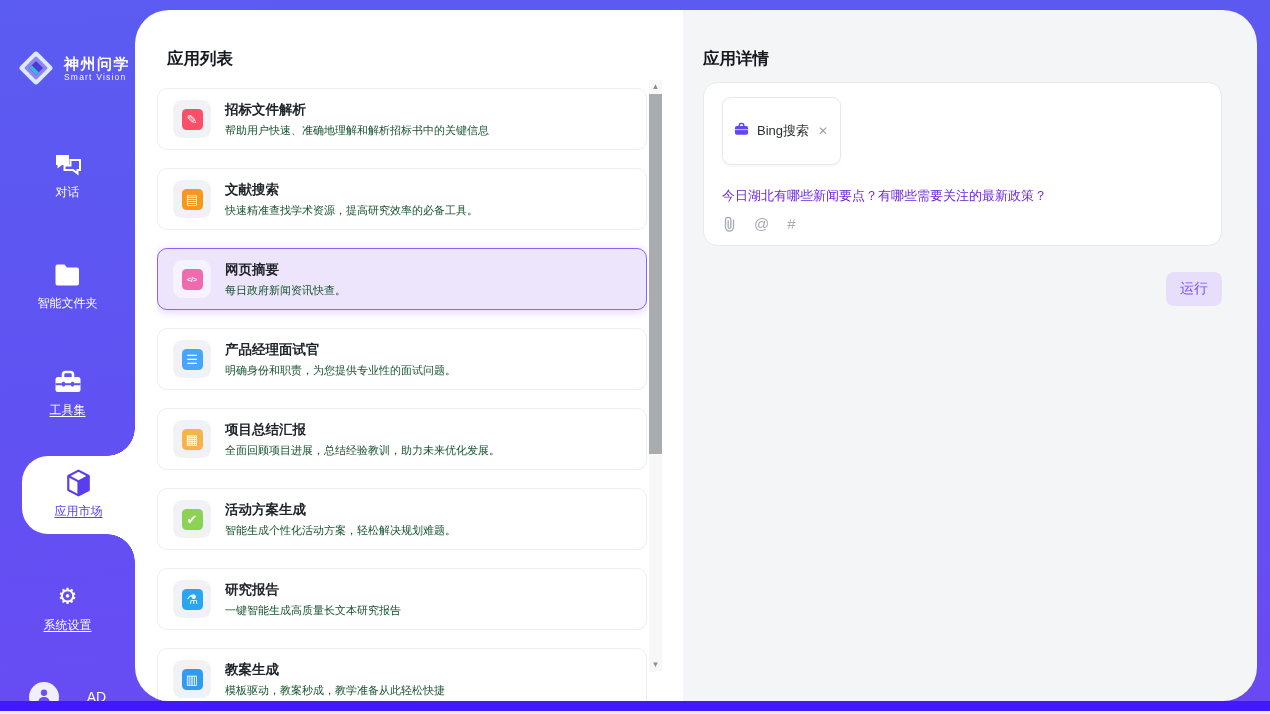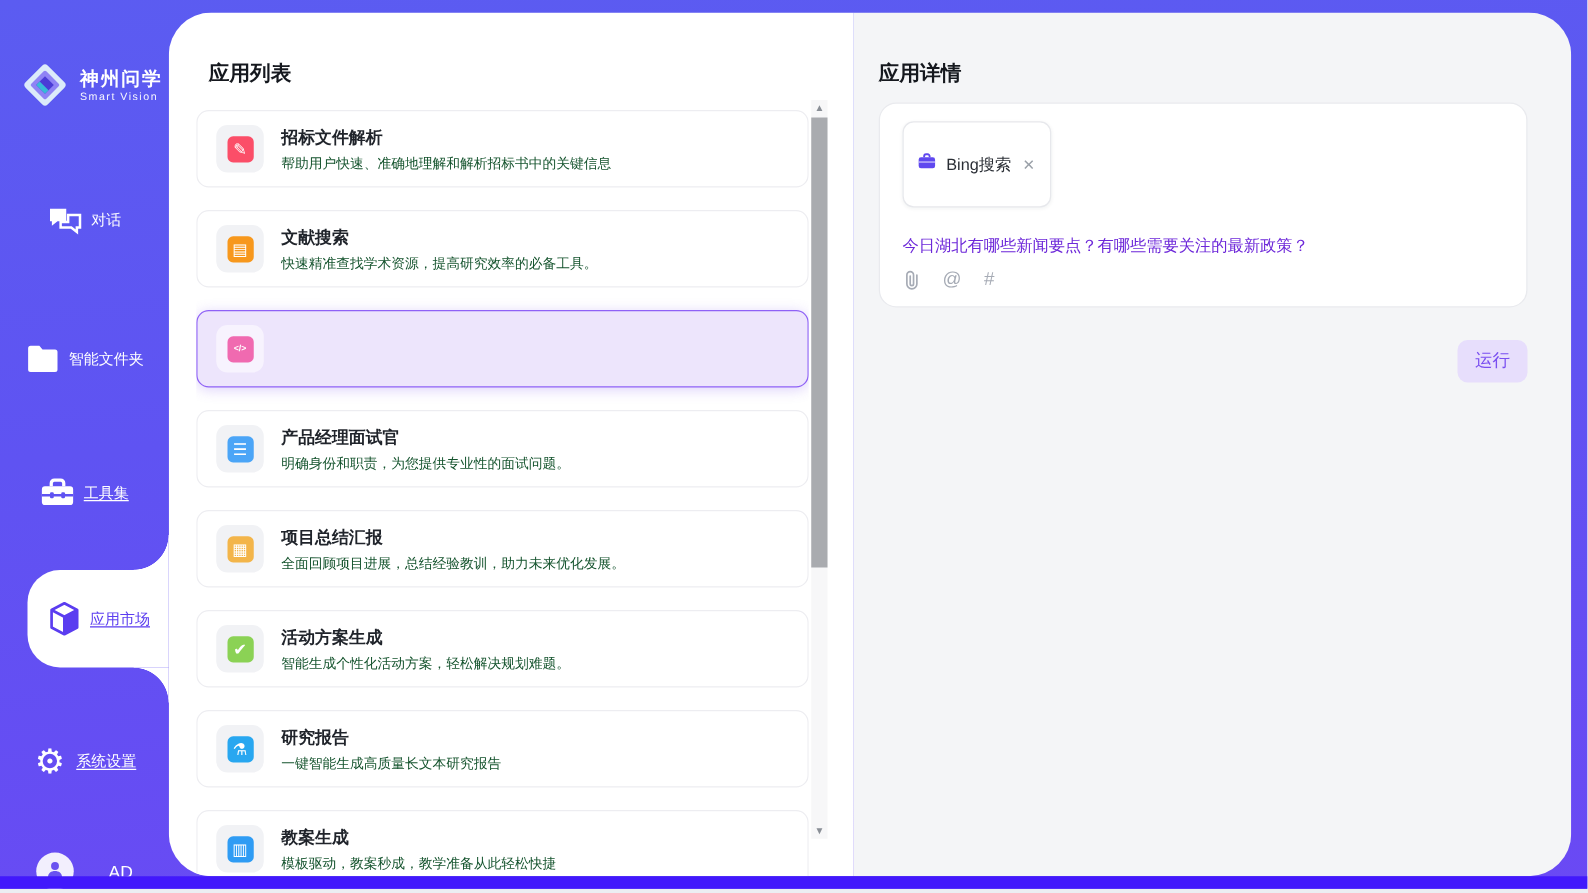--- a/index.html
+++ b/index.html
@@ -17,22 +17,22 @@
 
   
   .sidebar { position:absolute; left:0; top:0; width:135px; height:520px; color:#fff;margin-top:36px; }
   .logo { position:absolute; top:12px; left:16px; display:flex; align-items:center; gap:8px; }
   .logo-diamond { width:40px; height:40px; }
   .logo-title { font-size:15px; font-weight:bold; letter-spacing:1.5px; line-height:17px; }
   .logo-sub { font-size:8.5px; letter-spacing:1.2px; opacity:.95; }
 
   .nav-item {
     position:absolute; left:0; width:135px; height:64px;
-    display:flex; align-items:center; justify-content:center;
-    gap:7px; cursor:pointer; color:#fff;
+    display:flex; flex-direction:column; align-items:center; justify-content:center;
+    gap:7px; cursor:pointer; color:#fff;font-family:Liberation Mono, monospace;
   }
   .nav-icon { width:28px; height:26px; display:flex; align-items:center; justify-content:center; }
   .nav-icon svg { display:block; }
   .nav-label { font-size:12px; }
   .nav-label.u { text-decoration:underline; text-underline-offset:2px; }
 
   .nav-item.selected {
     left:22px; width:113px; height:78px; background:#fff;
     border-radius:26px 0 0 26px; color:#5b3df0;
   }
@@ -213,20 +213,24 @@
             </span>
             <span class="item-text">
               <span class="item-name">文献搜索</span>
               <span class="item-desc">快速精准查找学术资源，提高研究效率的必备工具。</span>
             </span>
           </div>
           <div class="list-item selected">
             <span class="item-iconbox">
               <span class="item-glyph small" style="background: rgb(240, 106, 176);">&lt;/&gt;</span>
             </span>
+            <span class="item-text">
+              <span class="item-name">网页摘要</span>
+              <span class="item-desc">每日政府新闻资讯快查。</span>
+            </span>
           </div>
           <div class="list-item">
             <span class="item-iconbox">
               <span class="item-glyph" style="background: rgb(75, 165, 247);">☰</span>
             </span>
             <span class="item-text">
               <span class="item-name">产品经理面试官</span>
               <span class="item-desc">明确身份和职责，为您提供专业性的面试问题。</span>
             </span>
           </div>

